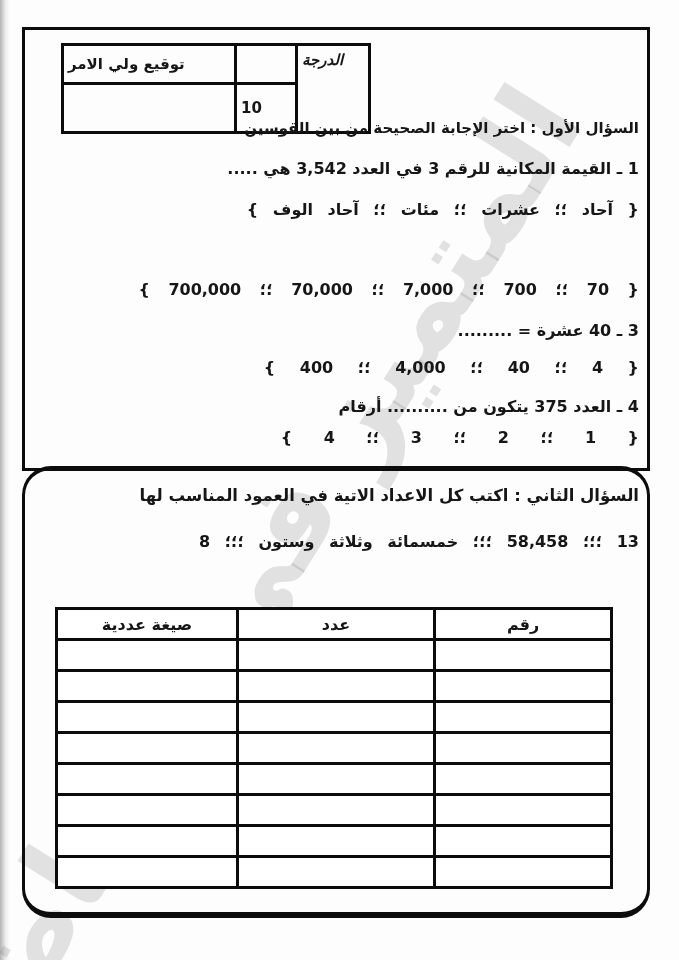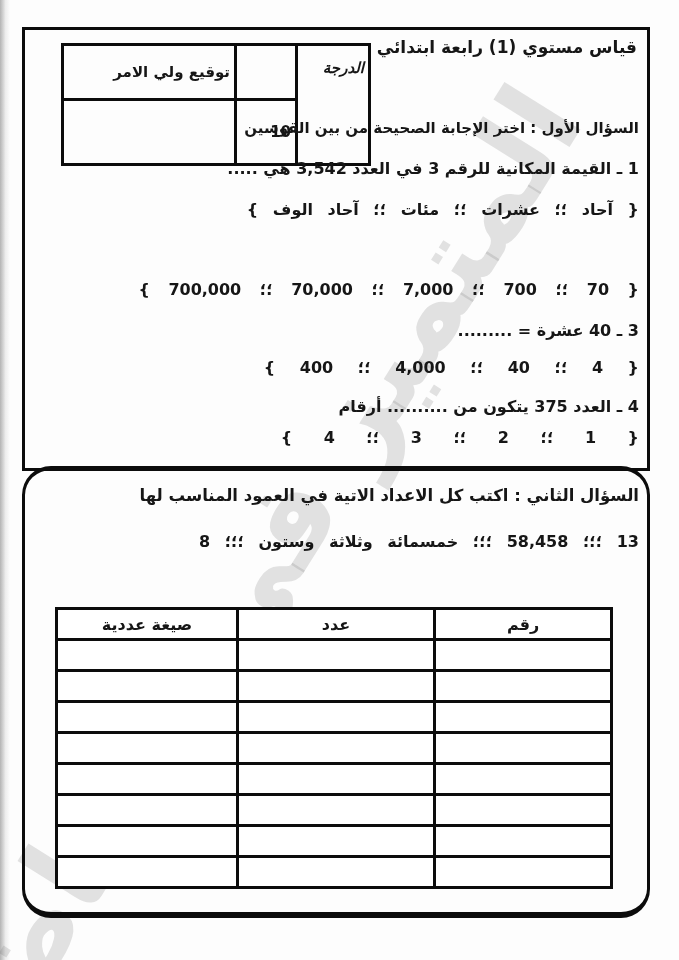--- a/index.html
+++ b/index.html
@@ -55,22 +55,22 @@
   
   .grade-table{
     position:absolute;left:36px;top:13px;
     border-collapse:collapse;
     direction:rtl;
     table-layout:fixed;
   }
   .grade-table td{
     border:3px solid #0c0c0c;
     font-size:15px;font-weight:700;
-    text-align:right;
-    padding:13px 4px;
+    text-align:left;
+    padding:5px 4px;
   }
   .gt-grade{width:62px;vertical-align:top;padding-top:2px;font-style:italic;}
   .gt-small{width:50px;height:26px;}
   .gt-sign{width:162px;height:26px;}
   .gt-ten{height:36px;font-size:16px;}
   
   .num-table{
     position:absolute;left:30px;top:137px;
     border-collapse:collapse;
     direction:rtl;
@@ -93,21 +93,20 @@
 <body>
 
 <div class="page">
 
   <div class="scan-shadow"></div>
 
   <div class="watermark">المتميز في الرياضيات</div>
 
   <div class="box box1">
 
-    <div class="title">قياس مستوي (1) رابعة ابتدائي</div>
 
     <table class="grade-table">
       <tbody>
           <tr>
         <td class="gt-grade" rowspan="2">الدرجة</td>
         <td class="gt-small"></td>
         <td class="gt-sign">توقيع ولي الامر</td>
       </tr>
       <tr>
         <td class="gt-ten">10</td>

